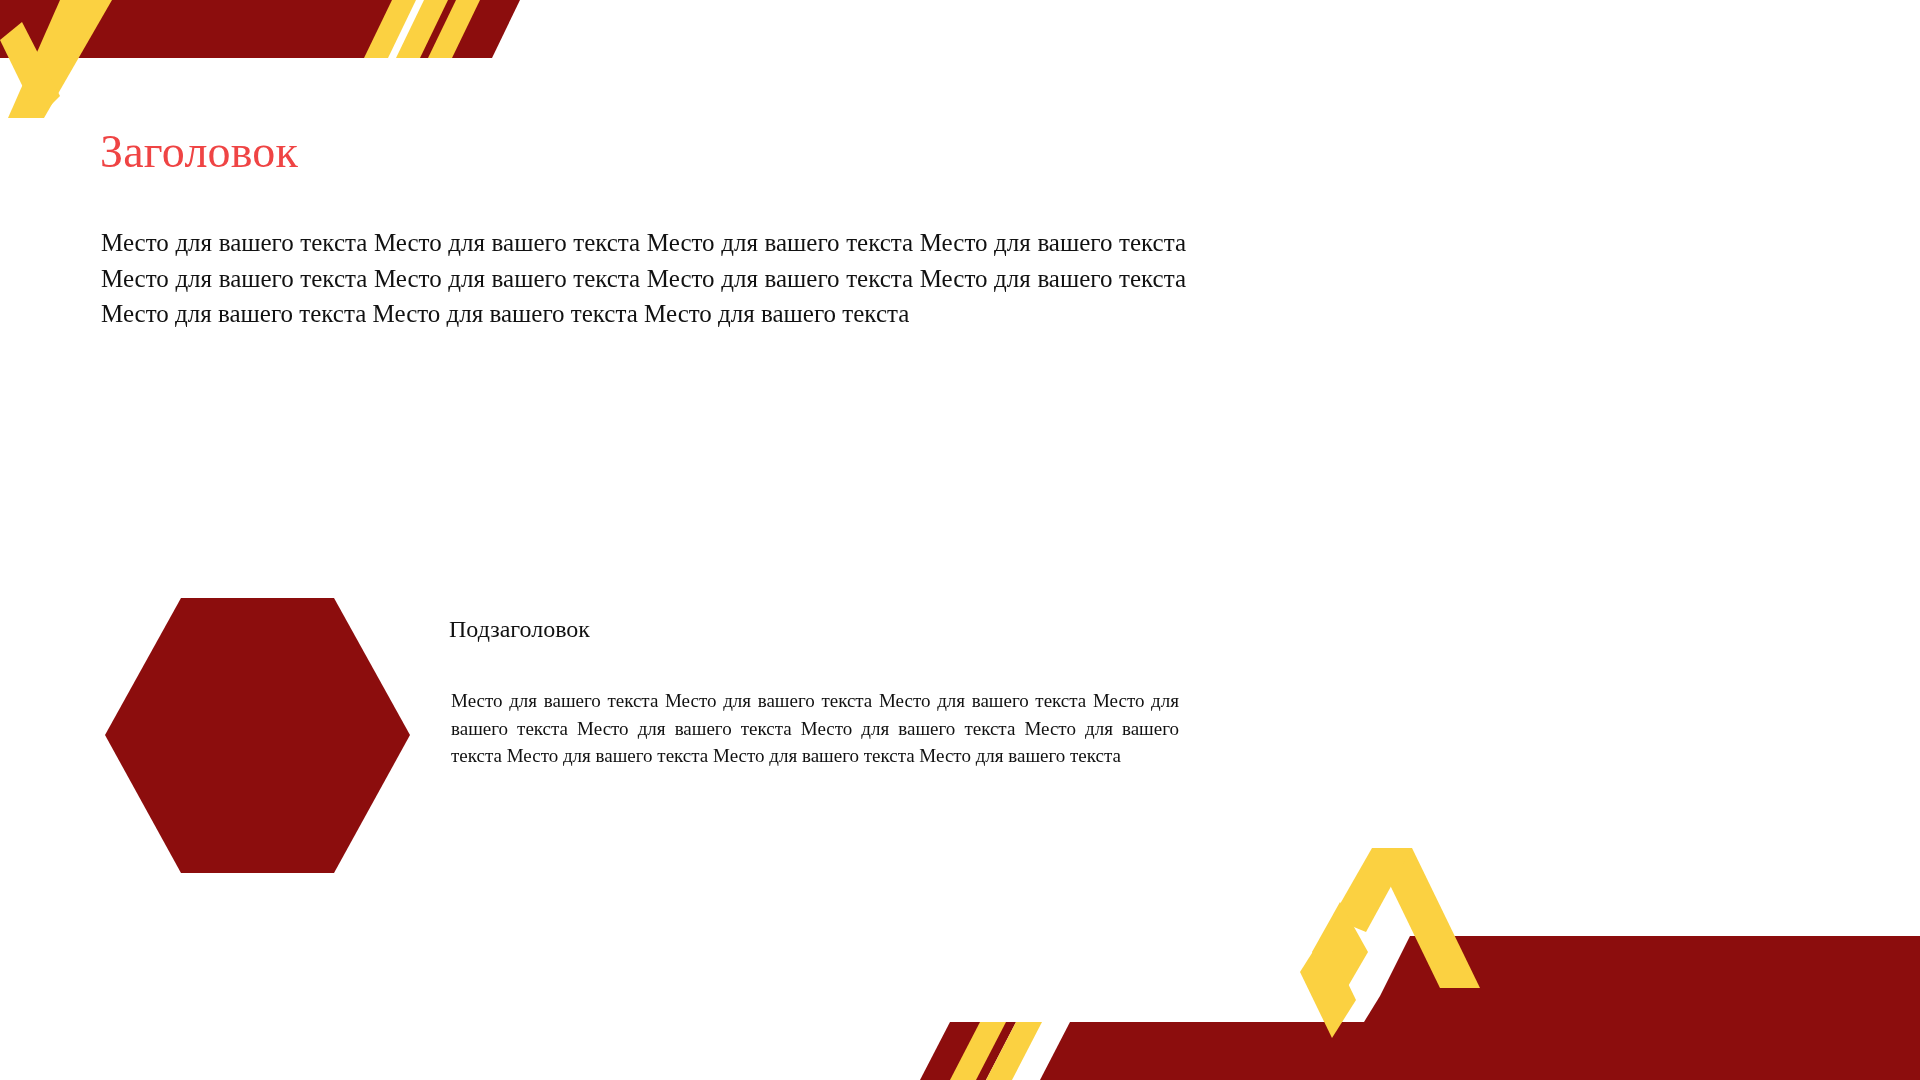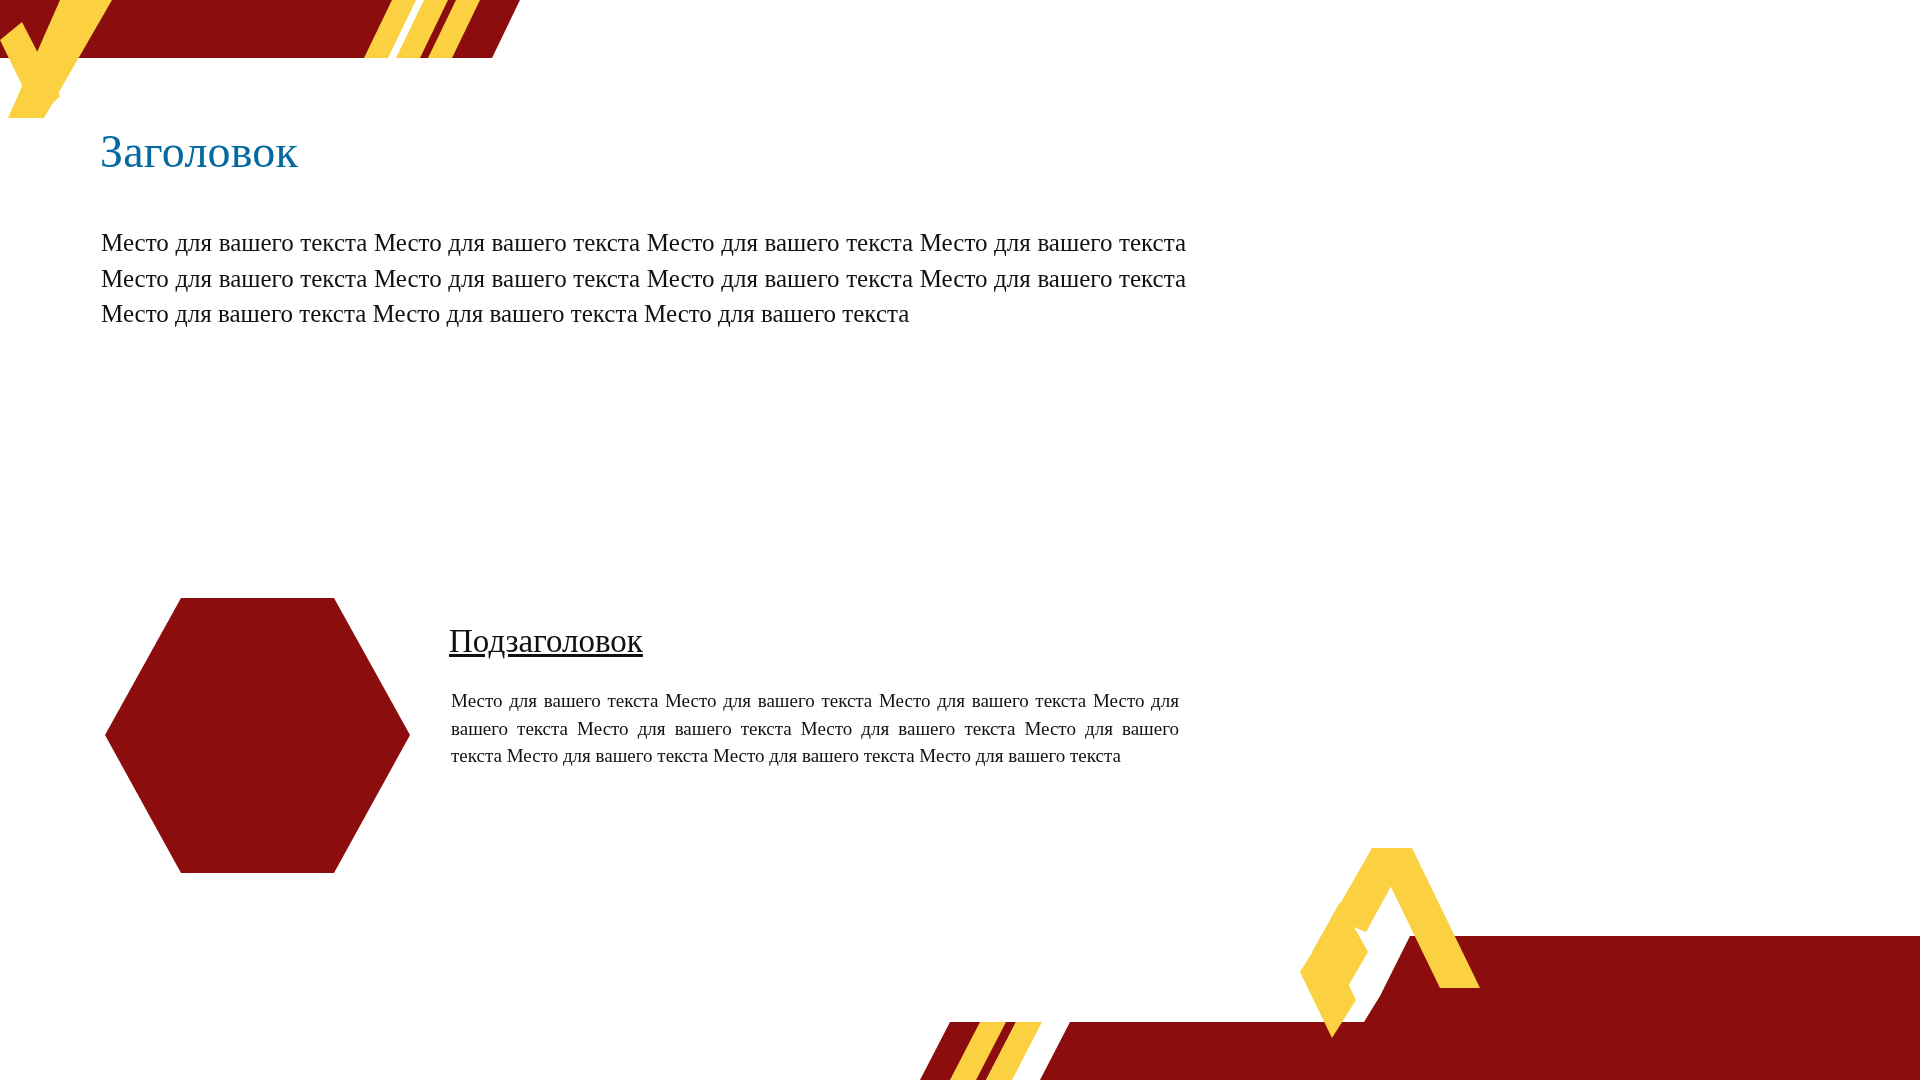--- a/index.html
+++ b/index.html
@@ -41,21 +41,21 @@
     height: 240px;
   }
 
   
   .title {
     position: absolute;
     left: 100px;
     top: 96px;
     font-size: 46px;
     line-height: 1.1;
-    color: #0369a1;
+    color: #ef4444;
     font-weight: normal;
     letter-spacing: 0.2px;
   }
 
   
   .body-text {
     position: absolute;
     left: 101px;
     top: 200px;
     width: 1085px;
@@ -73,25 +73,24 @@
     top: 598px;
     width: 305px;
     height: 275px;
   }
 
   
   .subtitle {
     position: absolute;
     left: 449px;
     top: 596px;
-    font-size: 33px;
+    font-size: 24px;
     line-height: 1.15;
     color: #111111;
     font-weight: normal;
-    text-decoration: underline;
   }
   .sub-body {
     position: absolute;
     left: 451px;
     top: 668px;
     width: 728px;
     font-size: 19px;
     line-height: 1.45;
     color: #111111;
     text-align: justify;

